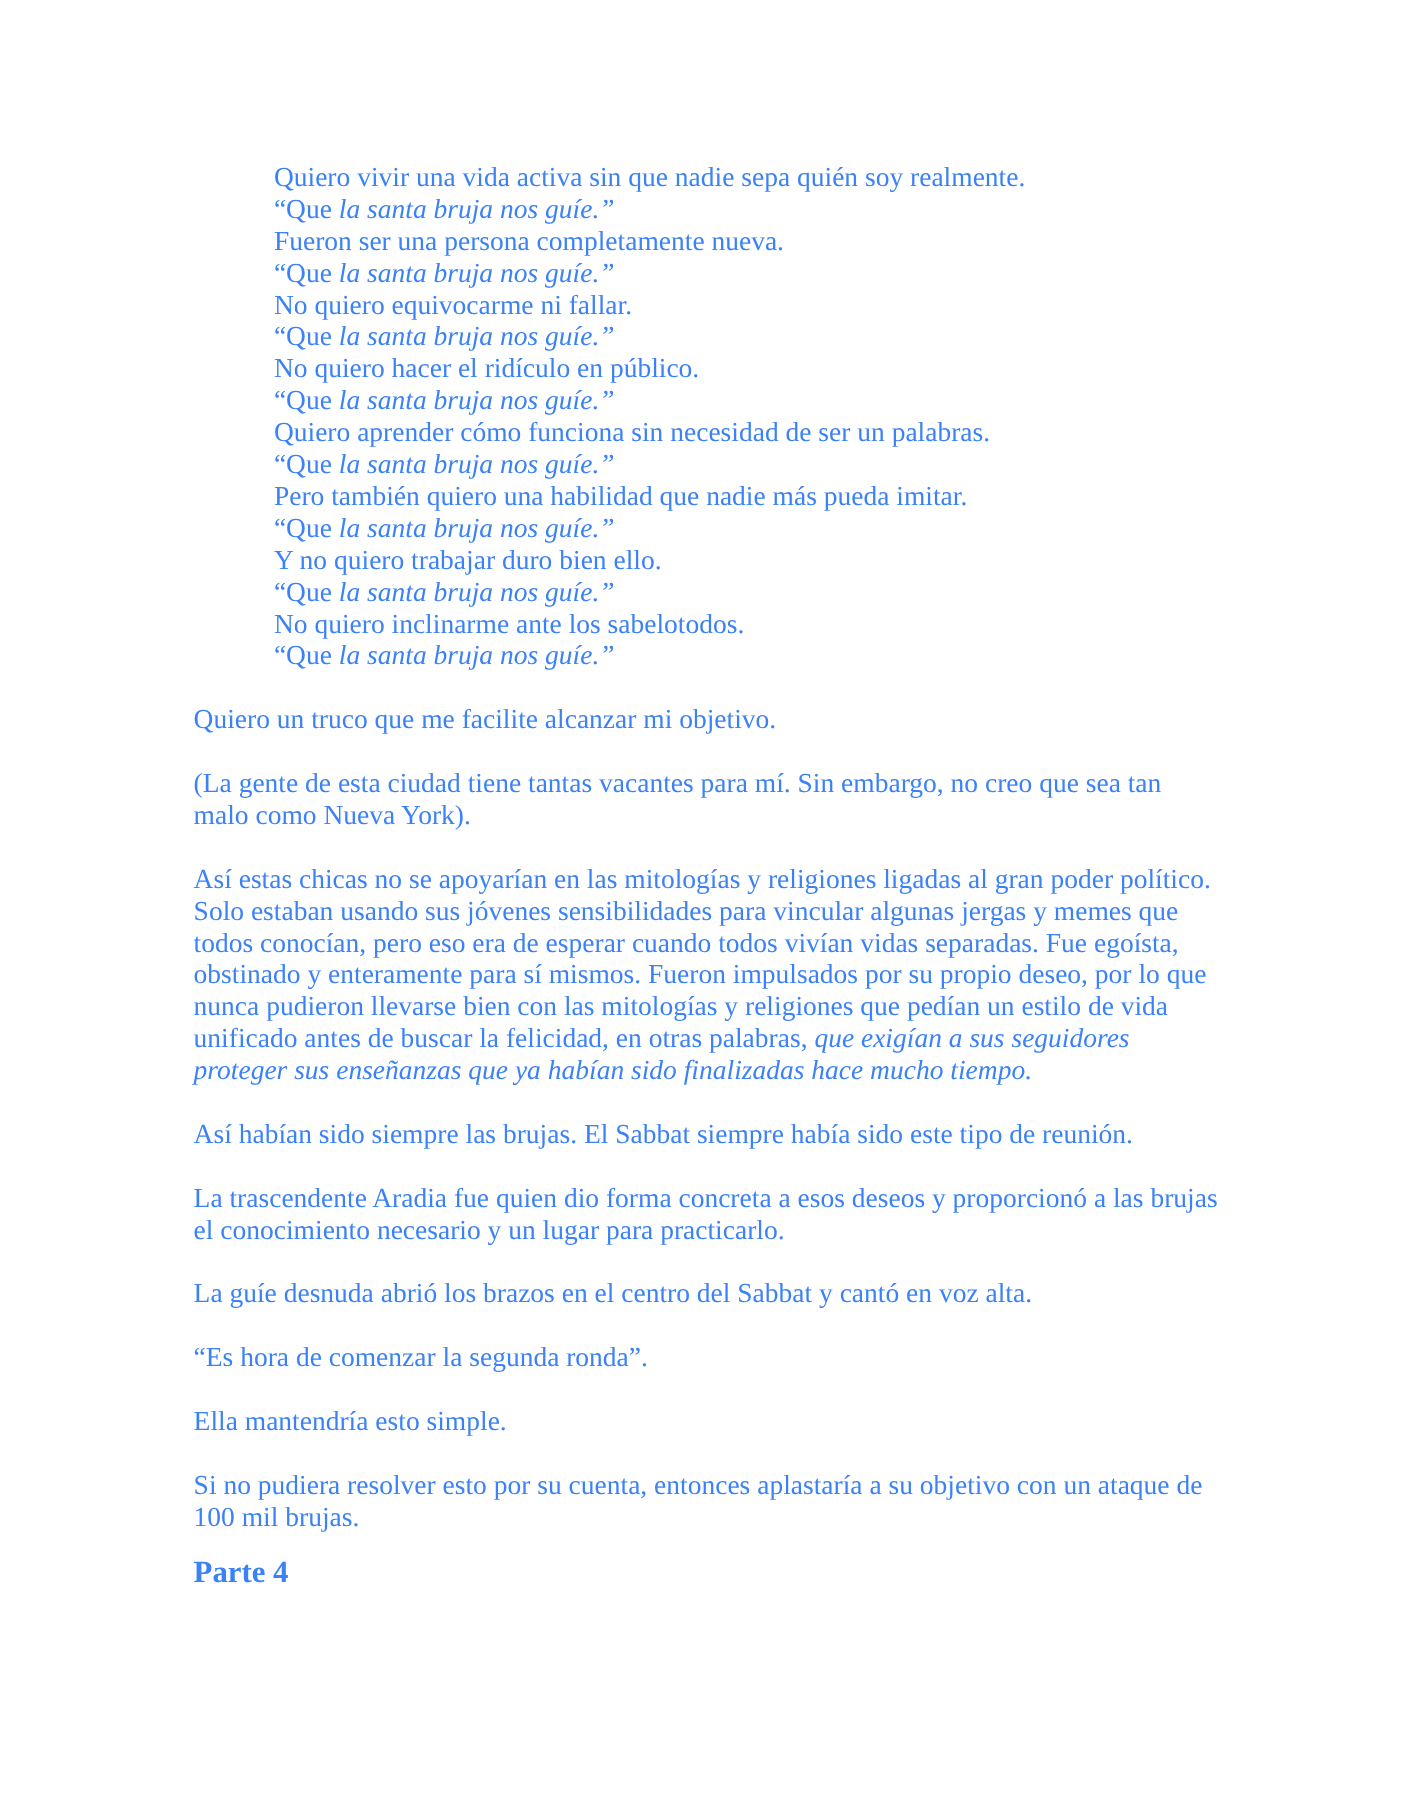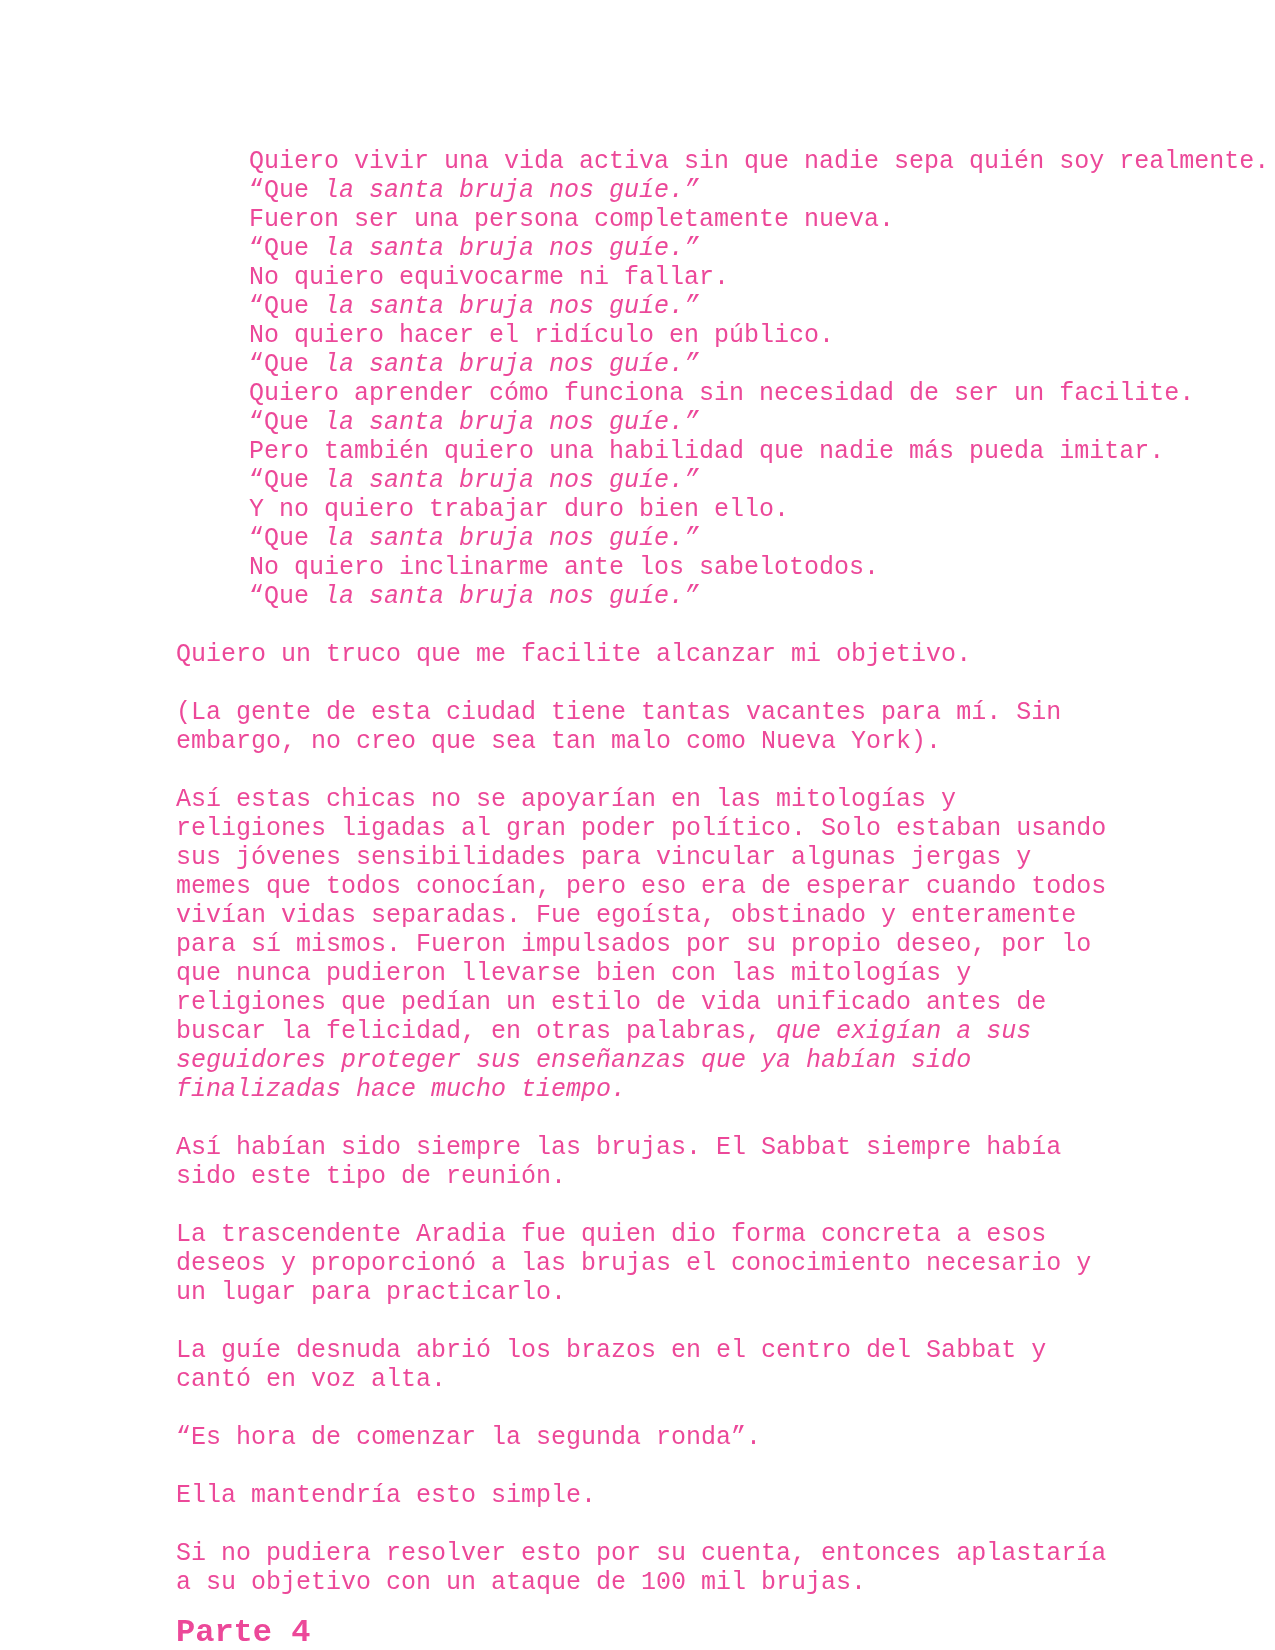--- a/index.html
+++ b/index.html
@@ -6,24 +6,24 @@
     margin: 0;
     padding: 0;
     background: #ffffff;
   }
   .page {
     position: relative;
     width: 1275px;
     height: 1650px;
     background: #ffffff;
     overflow: hidden;
-    font-family: Liberation Mono, monospace;
+    font-family: Liberation Serif, serif;
     font-size: 25px;
     line-height: 29px;
-    color: #ec4899;
+    color: #3b82f6;
   }
   .content {
     position: absolute;
     left: 176px;
     top: 147px;
     width: 935px;
   }
   .chant-block {
     margin: 0 0 29px 73px;
   }
@@ -31,21 +31,21 @@
     white-space: nowrap;
   }
   .para {
     margin: 13px 0 29px 0;
   }
   em {
     font-style: italic;
     font-weight: inherit;
   }
   .heading {
-    font-size: 32px;
+    font-size: 28px;
     line-height: 33px;
     font-weight: bold;
     margin-top: -10px;
   }
 </style>
 </head>
 <body>
 
 <div class="page">
   <div class="content">
@@ -53,21 +53,21 @@
     <div class="chant-block">
 
     <div class="line">Quiero vivir una vida activa sin que nadie sepa quién soy realmente.</div>
         <div class="line"><span>“Que </span><em>la santa bruja nos guíe.”</em></div>
         <div class="line">Fueron ser una persona completamente nueva.</div>
         <div class="line"><span>“Que </span><em>la santa bruja nos guíe.”</em></div>
         <div class="line">No quiero equivocarme ni fallar.</div>
         <div class="line"><span>“Que </span><em>la santa bruja nos guíe.”</em></div>
         <div class="line">No quiero hacer el ridículo en público.</div>
         <div class="line"><span>“Que </span><em>la santa bruja nos guíe.”</em></div>
-        <div class="line">Quiero aprender cómo funciona sin necesidad de ser un facilite.</div>
+        <div class="line">Quiero aprender cómo funciona sin necesidad de ser un palabras.</div>
         <div class="line"><span>“Que </span><em>la santa bruja nos guíe.”</em></div>
         <div class="line">Pero también quiero una habilidad que nadie más pueda imitar.</div>
         <div class="line"><span>“Que </span><em>la santa bruja nos guíe.”</em></div>
         <div class="line">Y no quiero trabajar duro bien ello.</div>
         <div class="line"><span>“Que </span><em>la santa bruja nos guíe.”</em></div>
         <div class="line">No quiero inclinarme ante los sabelotodos.</div>
         <div class="line"><span>“Que </span><em>la santa bruja nos guíe.”</em></div>
       </div>
 
     <div>

